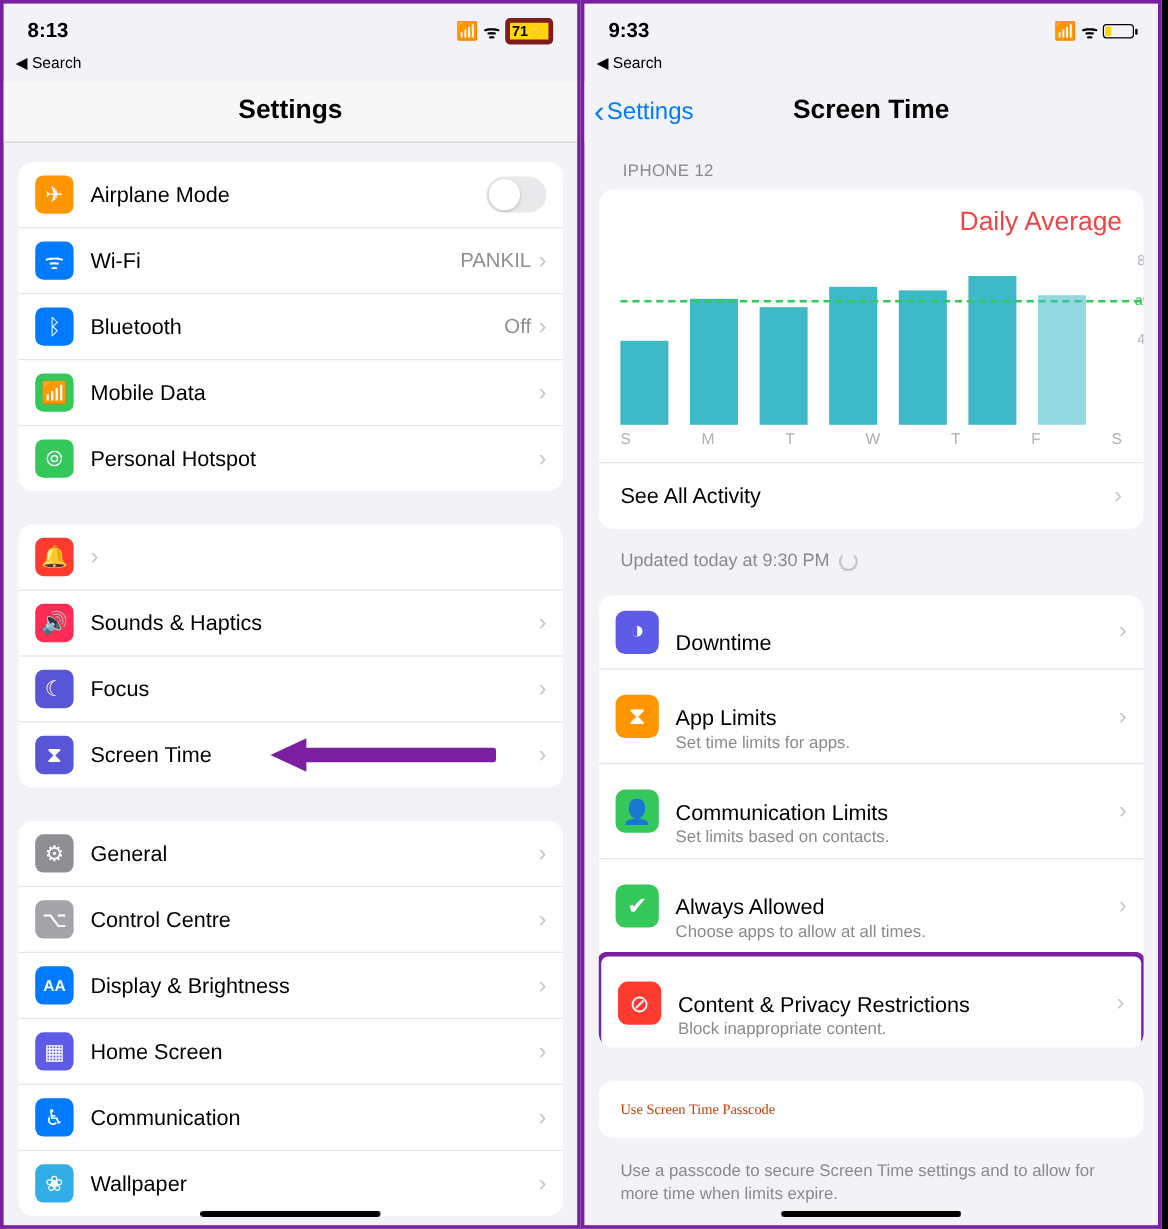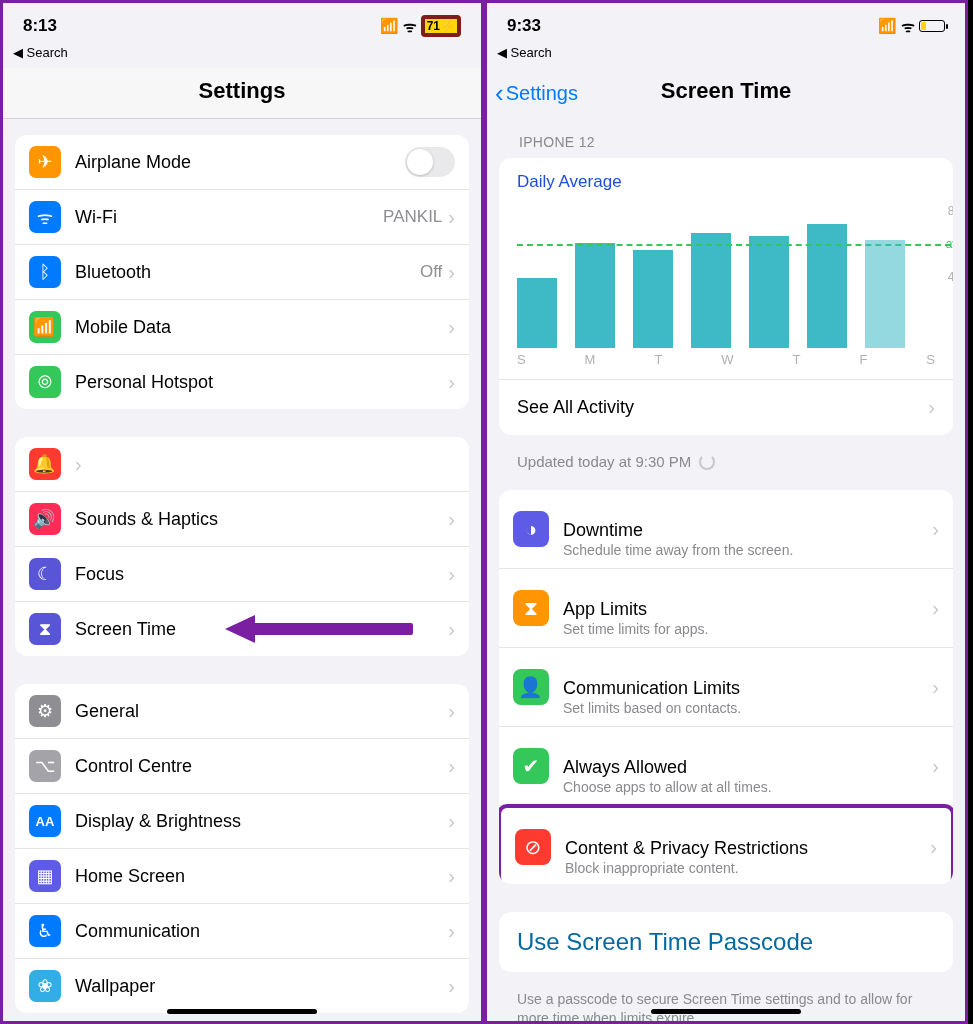--- a/index.html
+++ b/index.html
@@ -27,42 +27,42 @@
   .toggle { width:50px; height:30px; background:#e9e9eb; border-radius:15px; position:relative;}
   .toggle .knob{position:absolute; left:2px; top:2px; width:26px; height:26px; background:#fff; border-radius:50%; box-shadow:0 1px 3px rgba(0,0,0,0.2);}
   .arrow { position:absolute; left:210px; top:50%; transform:translateY(-50%); pointer-events:none;}
   .arrow-shape{ width:0; height:0; border-top:14px solid transparent; border-bottom:14px solid transparent; border-right:30px solid #7b1fa2; position:relative;}
   .arrow-shape::after{content:""; position:absolute; left:28px; top:-6px; width:160px; height:12px; background:#7b1fa2; border-radius:2px;}
   .homebar { position:absolute; bottom:7px; left:50%; transform:translateX(-50%); width:150px; height:5px; background:#000; border-radius:3px;}
   
   .section-header { font-size:14px; color:#8a8a8e; padding:0 20px 8px; text-transform:uppercase; letter-spacing:0.3px;}
   .card { background:#fff; border-radius:12px; margin:0 0 10px; overflow:hidden;}
   .da-box { padding:14px 18px 10px; }
-  .da-label { color:#1d4ed8; font-size:17px;}
+  .da-label { color:#ef4444; font-size:22px;text-align:right;}
   .da-value { font-size:38px; font-weight:400; margin-top:2px;}
   .da-row { display:flex; justify-content:space-between; align-items:flex-end;}
   .da-trend { color:#8a8a8e; font-size:16px; display:flex; align-items:center; gap:4px;}
   .chart { position:relative; height:140px; margin:6px 18px 2px; display:flex; align-items:flex-end; gap:18px;}
   .chart .bar { flex:1; background:#3eb9c6; max-width:40px; border-radius:0;}
   .chart .faded { opacity:0.55;}
   .chart-labels { display:flex; justify-content:space-between; padding:2px 18px 12px; color:#b0b0b5; font-size:13px;}
   .chart-y { position:absolute; right:-26px; font-size:12px; color:#b0b0b5;}
   .chart-avg-line { position:absolute; left:0; right:-26px; border-top:2px dashed #34c759; }
   .chart-avg-label { position:absolute; right:-30px; font-size:12px; color:#34c759;}
   .see-row { border-top:0.5px solid #e3e3e8; padding:16px 18px; display:flex; justify-content:space-between; align-items:center; font-size:18px;}
   .updated { color:#8a8a8e; font-size:15px; padding:8px 18px 20px; display:flex; align-items:center; gap:8px;}
   .spinner { width:16px; height:16px; border:2px solid #c7c7cc; border-top-color:transparent; border-radius:50%;}
   .row2 { display:flex; align-items:center; padding:10px 14px; border-bottom:0.5px solid #e3e3e8;}
   .row2:last-child{border-bottom:none;}
   .icon-box2 { width:36px; height:36px; border-radius:8px; margin-right:14px; display:flex; align-items:center; justify-content:center; color:#fff; font-size:20px; flex-shrink:0;}
   .row2-text { flex:1;margin-top:20px;}
   .row2-title { font-size:18px; color:#000;}
   .row2-sub { font-size:14px; color:#8a8a8e; margin-top:1px;}
   .highlight-box { border:4px solid #7b1fa2; border-radius:10px; margin:-2px;}
-  .link-row { padding:16px 18px; font-size:24px; color:#0369a1;}
+  .link-row { padding:16px 18px; font-size:12px; color:#c2410c;font-family:Liberation Serif, serif;}
   .footer-text { color:#8a8a8e; font-size:14px; padding:8px 18px 0; line-height:1.35;}
   
   .c-orange{background:#ff9500;} .c-blue{background:#007aff;} .c-green{background:#34c759;}
   .c-red{background:#ff3b30;} .c-pink{background:#ff2d55;} .c-purple{background:#5856d6;}
   .c-gray{background:#8e8e93;} .c-lgray{background:#a3a3a8;} .c-sky{background:#32ade6;}
   .c-indigo{background:#5e5ce6;}
 </style>
 </head>
 <body>
 
@@ -229,21 +229,20 @@
       <div class="updated">
         <span>Updated today at 9:30 PM</span>
           <span class="spinner"></span>
       </div>
 
       <div class="card" id="options-card">
           <div class="row2">
             <div class="icon-box2 c-indigo">◑</div>
             <div class="row2-text">
               <div class="row2-title">Downtime</div>
-              <div class="row2-sub">Schedule time away from the screen.</div>
             </div>
             <div class="chev">›</div>
           </div>
           <div class="row2">
             <div class="icon-box2 c-orange">⧗</div>
             <div class="row2-text">
               <div class="row2-title">App Limits</div>
               <div class="row2-sub">Set time limits for apps.</div>
             </div>
             <div class="chev">›</div>

